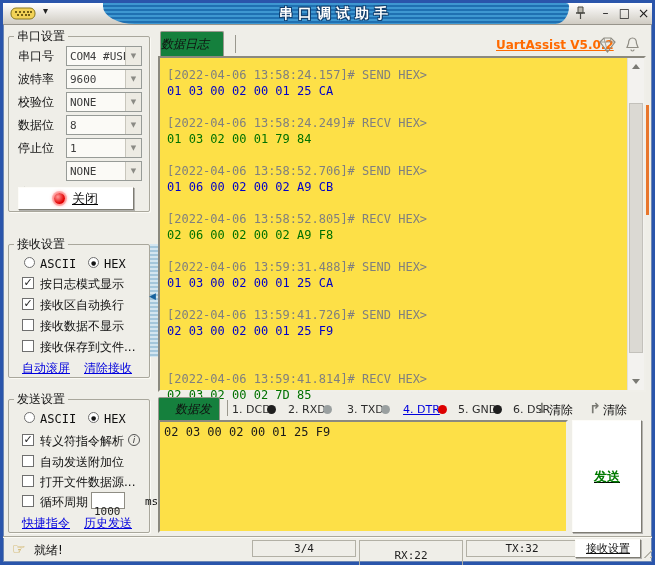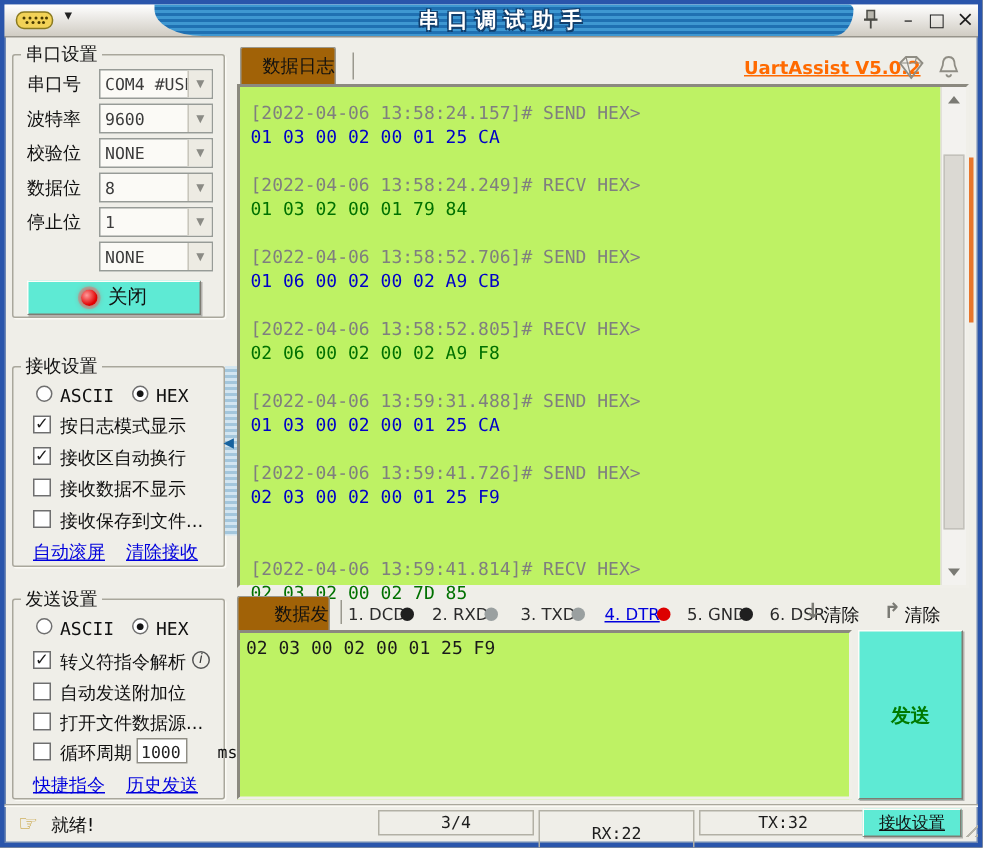--- a/index.html
+++ b/index.html
@@ -26,35 +26,35 @@
   .combo{display:flex;background:#fbfaf6;border:1px solid #979b97;height:20px;}
   .combo .val{flex:1;font:11px "DejaVu Sans Mono",monospace;color:#3c3c3c;
     padding:3px 1px 0 3px;overflow:hidden;white-space:nowrap;}
   .combo .btn{width:15px;background:#edebe3;border-left:1px solid #c8c6bc;
     text-align:center;font-size:7px;line-height:18px;color:#8b8b85;}
   .check{width:12px;height:12px;background:#fff;border:1px solid #6f6f6f;
     font-size:11px;line-height:10px;text-align:center;color:#1c1c1c;font-weight:bold;}
   .radio{width:11px;height:11px;border-radius:50%;background:#fff;border:1px solid #6f6f6f;
     font-size:6px;line-height:9px;text-align:center;color:#151515;}
   .link{font-size:12px;color:#0000dd;text-decoration:underline;white-space:nowrap;}
-  .sunken{border:2px solid;border-color:#8b897f #f0efe9 #f0efe9 #8b897f;background:#bef264;}
-  .tab{background:#a16207;border:1px solid #9a988e;border-bottom:none;
-    font-size:12px;color:#101010;text-align:right;
-    border-radius:2px 2px 0 0;}
+  .sunken{border:2px solid;border-color:#8b897f #f0efe9 #f0efe9 #8b897f;background:#fde047;}
+  .tab{background:#15803d;border:1px solid #9a988e;border-bottom:none;
+    font-size:12px;color:#101010;text-align:left;
+    border-radius:2px 2px 0 0;font-style:italic;}
   .mono{font-family:"DejaVu Sans Mono",monospace;}
   .log-line-h{color:#7f7f7f;}
   .hex{white-space:nowrap;}
   .send .hexline{color:#0000c8;}
   .recv .hexline{color:#007100;}
   .dot{width:9px;height:9px;border-radius:50%;display:inline-block;}
   .pinlab{font-size:11px;color:#2b2b2b;white-space:nowrap;}
   .statuspanel{border:1px solid #b2b0a5;font:11px "DejaVu Sans Mono",monospace;
     color:#1d1d1d;display:flex;align-items:center;justify-content:center;}
-  .btn3d{background:#5eead4;border:1px solid;border-color:#fdfcf8 #7e7c73 #7e7c73 #fdfcf8;
-    box-shadow:1px 1px 0 rgba(0,0,0,.25);}
+  .btn3d{background:#ffffff;border:1px solid;border-color:#fdfcf8 #7e7c73 #7e7c73 #fdfcf8;
+    box-shadow:1px 1px 0 rgba(0,0,0,.25);text-decoration:underline;}
   .led{width:11px;height:11px;border-radius:50%;
     background:radial-gradient(circle at 35% 35%,#ff9a9a,#e30000 65%);
     box-shadow:0 0 0 2px rgba(255,90,90,.35),0 0 4px #ff3030;}
   .scroll{background:#f3f2ef;border-left:1px solid #e2e0da;}
   .sarrow{width:0;height:0;border-left:4px solid transparent;border-right:4px solid transparent;}
   .thumb{background:#dbd9d3;border:1px solid #c3c1bb;}
   .splitter{background:repeating-linear-gradient(180deg,#d3e5f0 0 2px,#a3c6dc 2px 4px);}
   .info-i{width:12px;height:12px;border:1px solid #555;border-radius:50%;
     font-size:9px;line-height:11px;text-align:center;color:#333;font-style:italic;}
   .grip{width:12px;height:12px;
@@ -172,21 +172,21 @@
   <span class="a check" style="left:22px;top:434px;">✓</span>
   <span class="a lab" style="left:40px;top:434px;">转义符指令解析</span>
   <span class="a info-i" style="left:128px;top:434px;">i</span>
 
   <span class="a check" style="left:22px;top:455px;"></span>
   <span class="a lab" style="left:40px;top:455px;">自动发送附加位</span>
   <span class="a check" style="left:22px;top:475px;"></span>
   <span class="a lab" style="left:40px;top:475px;">打开文件数据源...</span>
   <span class="a check" style="left:22px;top:495px;"></span>
   <span class="a lab" style="left:40px;top:495px;">循环周期</span>
-  <span class="a mono" style="left:91px;top:492px;width:34px;height:17px;border:1px solid #8f8d84;background:#fff;font-size:11px;padding:2px 2px 0 2px;color:#222;">1000</span>
+  <span class="a mono" style="left:91px;top:492px;width:34px;height:17px;border:1px solid #8f8d84;background:#fff;font-size:11px;padding:12px 2px 0 2px;color:#222;">1000</span>
   <span class="a lab mono" style="left:145px;top:495px;font-size:11px;text-align:center;">ms</span>
 
   <span class="a link" style="left:22px;top:515px;">快捷指令</span>
   <span class="a link" style="left:84px;top:515px;">历史发送</span>
 
   <span class="a" style="left:12px;top:540px;font-size:15px;color:#c09522;">☞</span>
   <span class="a lab" style="left:34px;top:543px;">就绪!</span>
 
   <div class="a splitter" style="left:150px;top:244px;width:8px;height:113px;">
     <span class="a" style="left:-1px;top:47px;font-size:9px;color:#17629e;">◀</span>

